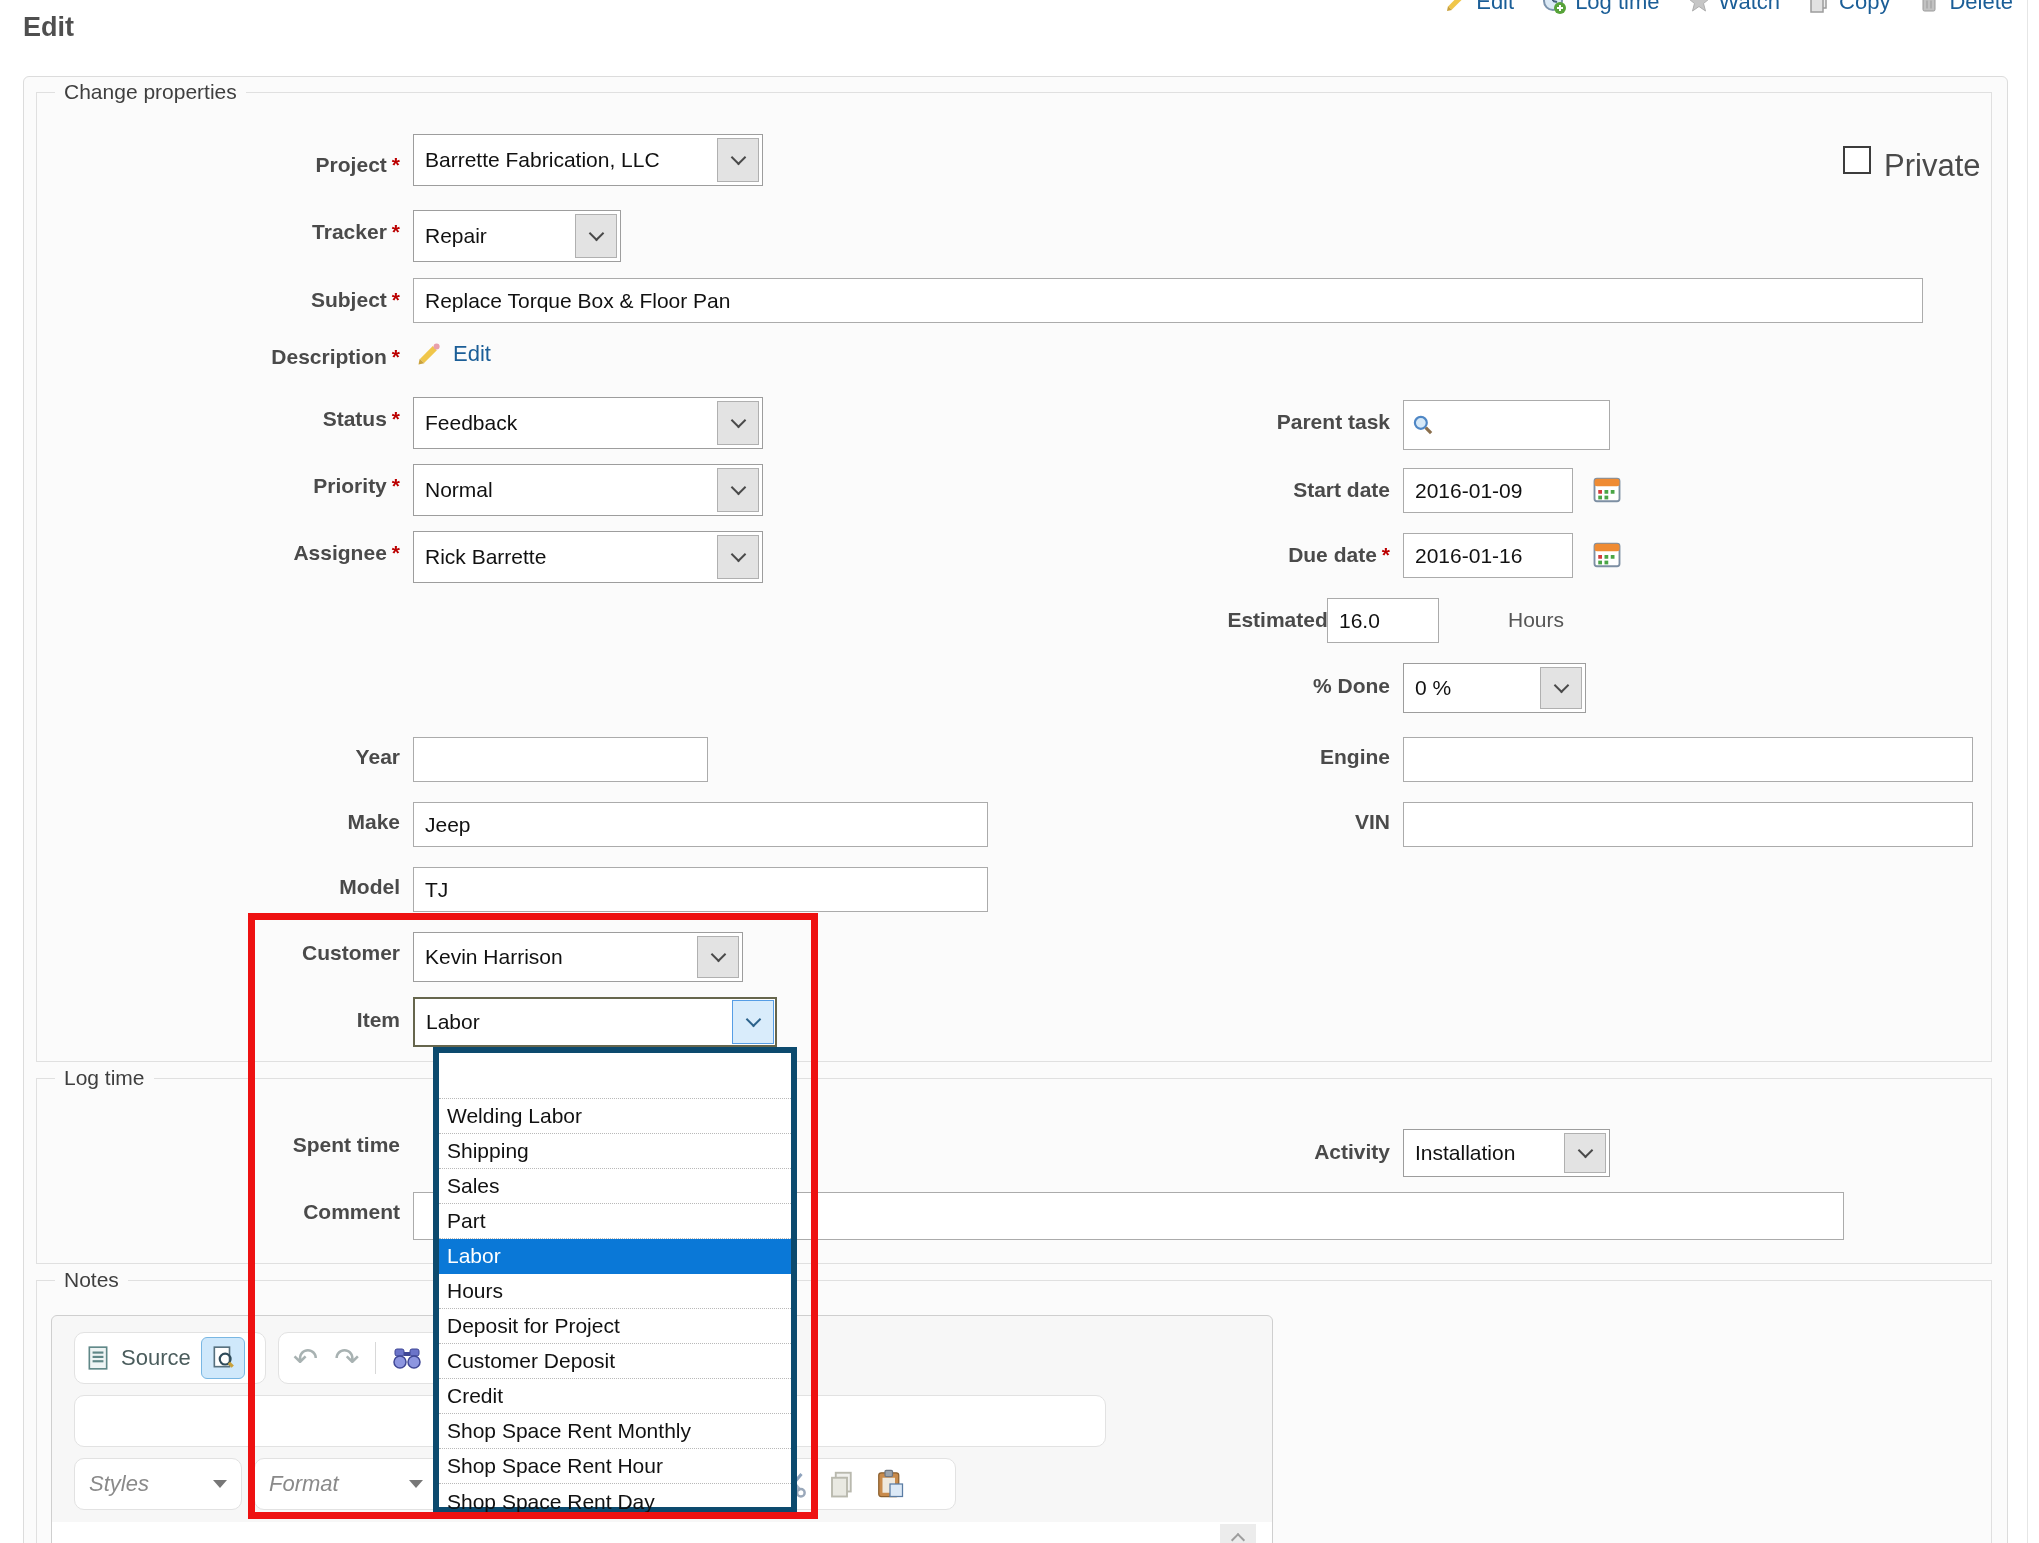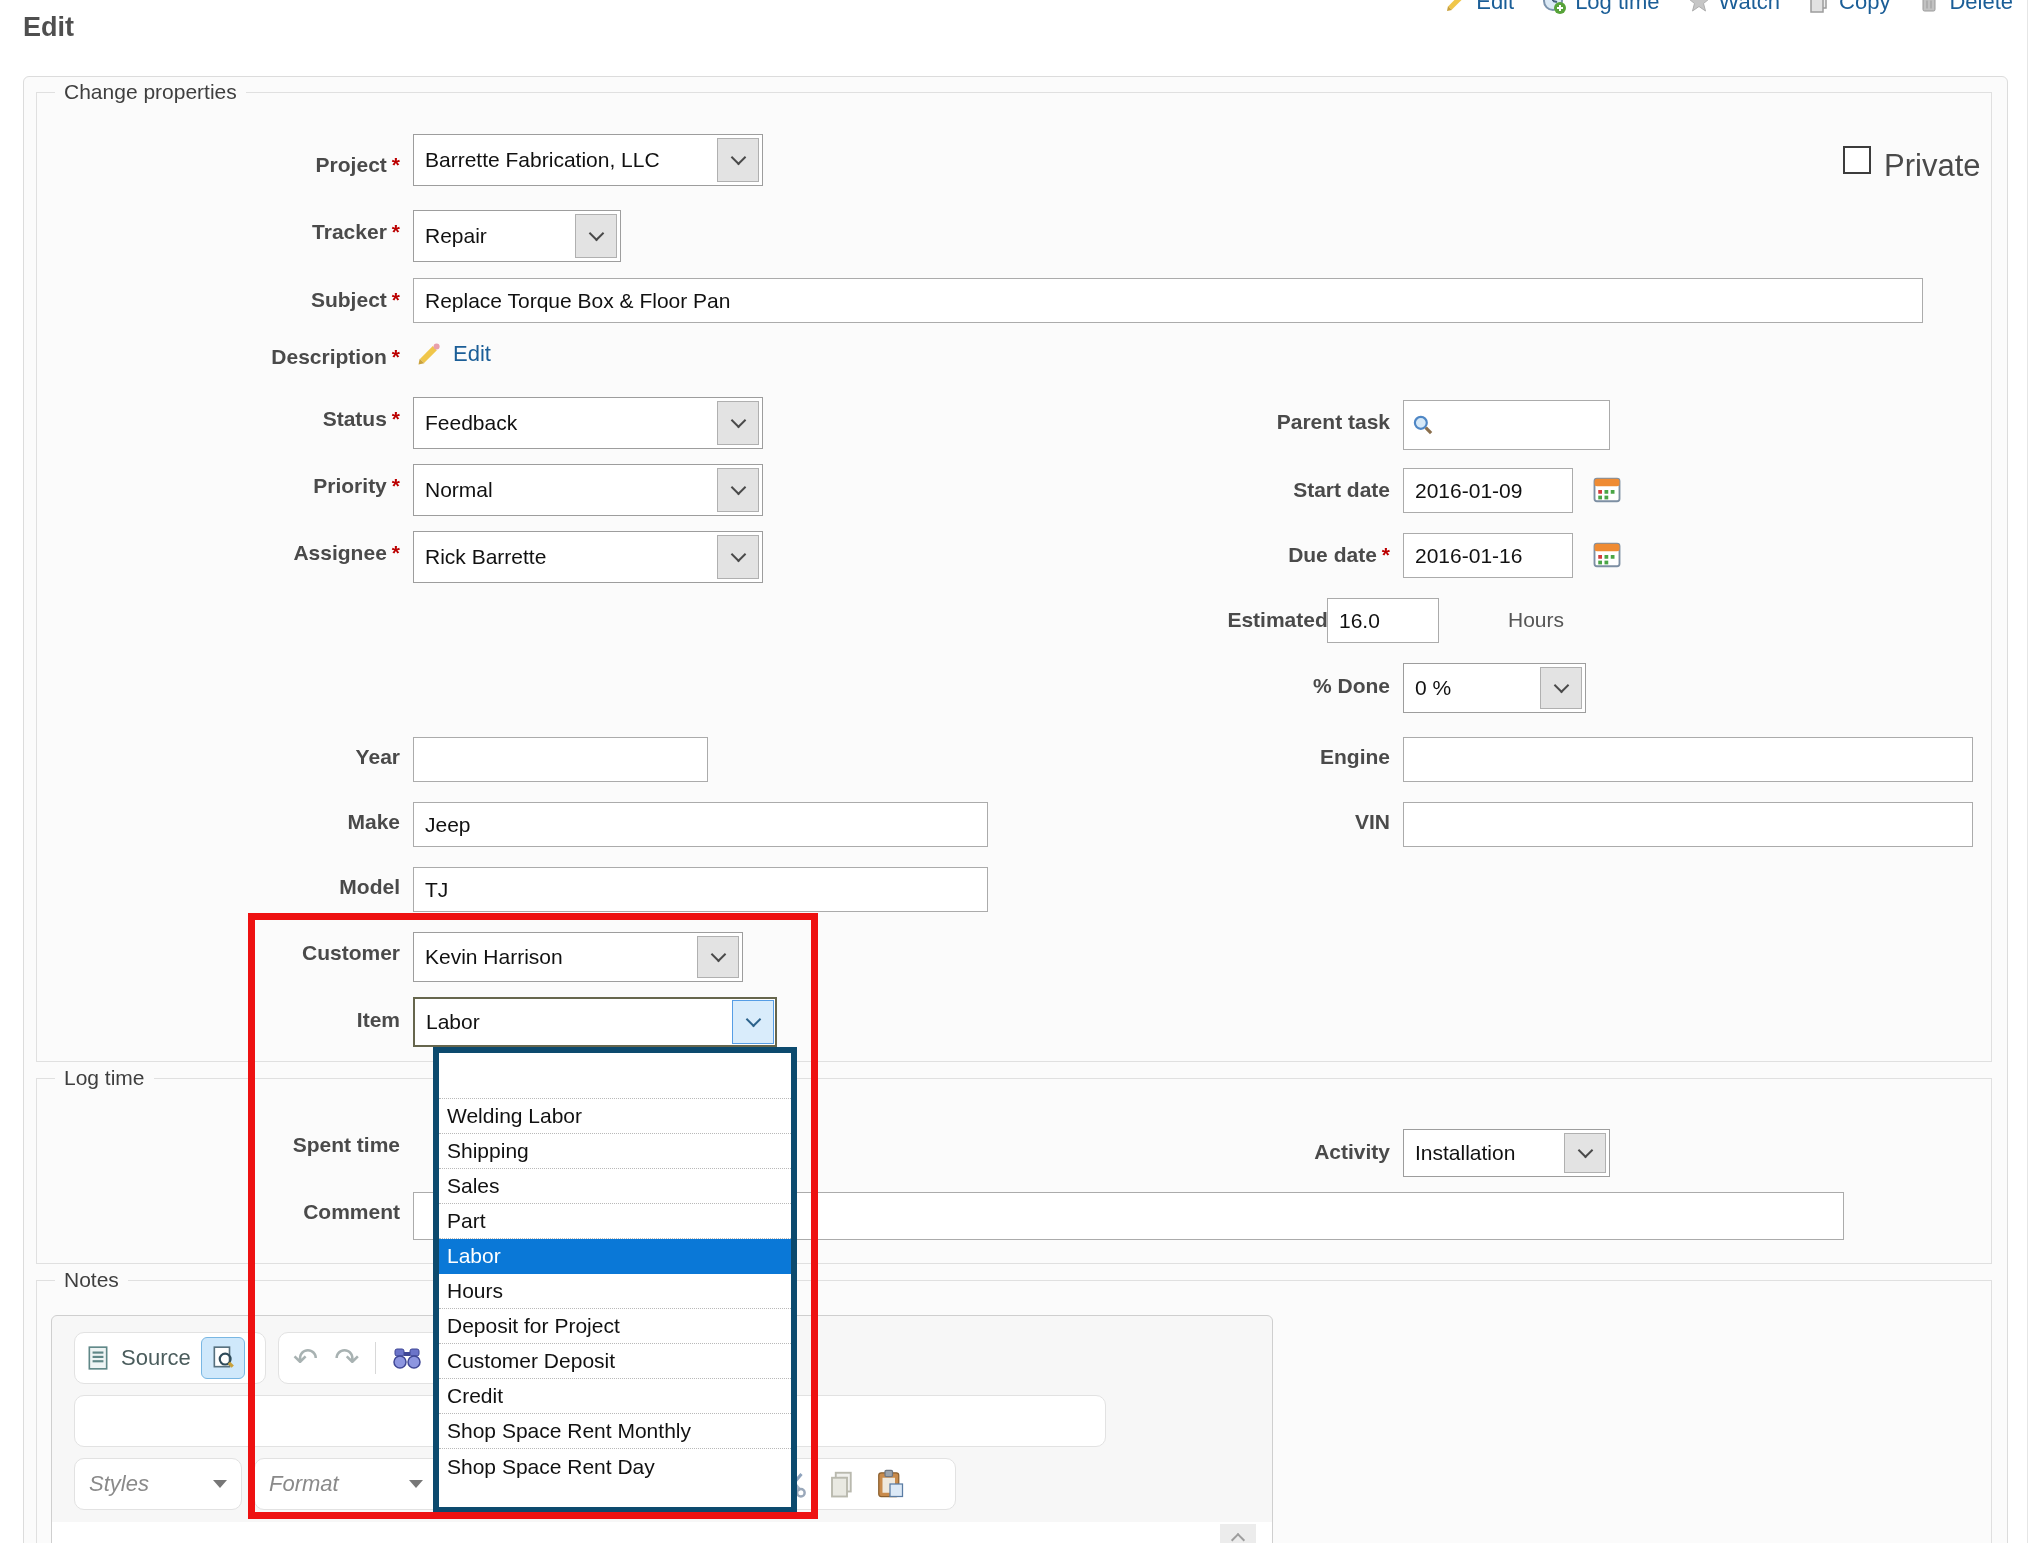--- a/index.html
+++ b/index.html
@@ -387,16 +387,17 @@
   <div class="opt">Welding Labor</div>
   <div class="opt">Shipping</div>
   <div class="opt">Sales</div>
   <div class="opt">Part</div>
   <div class="opt selected">Labor</div>
   <div class="opt">Hours</div>
   <div class="opt">Deposit for Project</div>
   <div class="opt">Customer Deposit</div>
   <div class="opt">Credit</div>
   <div class="opt">Shop Space Rent Monthly</div>
+  <div class="opt">Shop Space Rent Hour</div>
   <div class="opt">Shop Space Rent Day</div>
 </div>
 
 <div id="highlight-box" class="abs"></div>
 
 </body></html>

